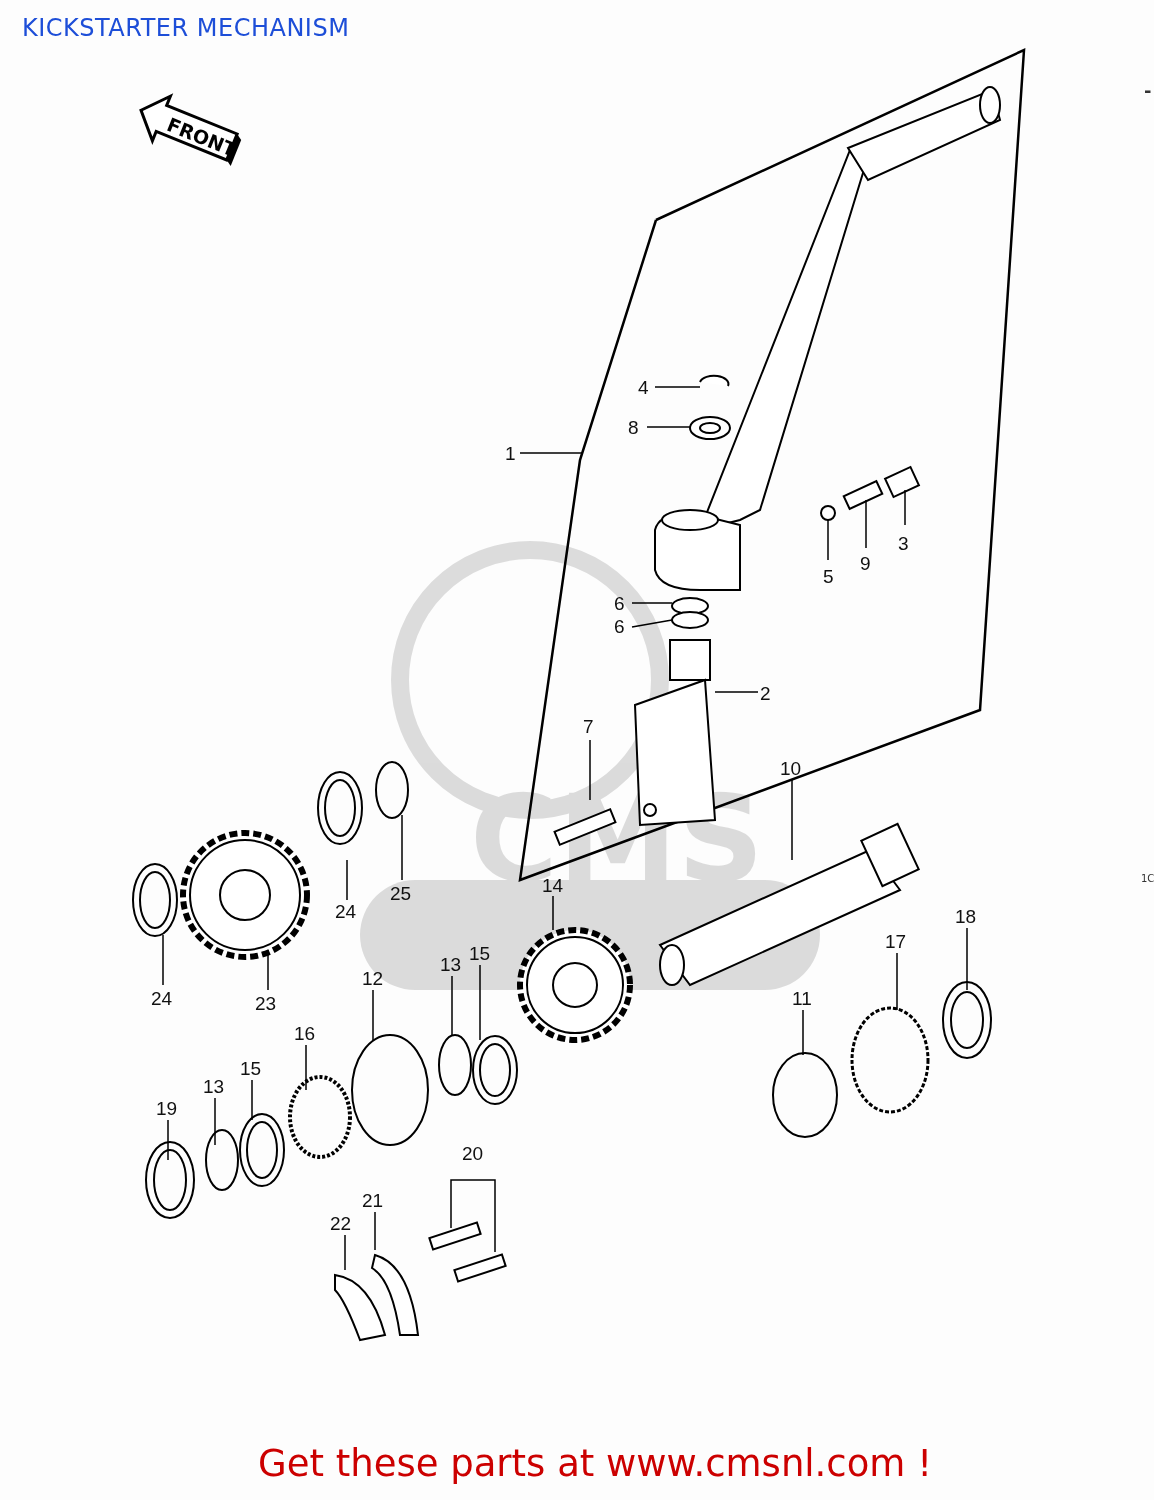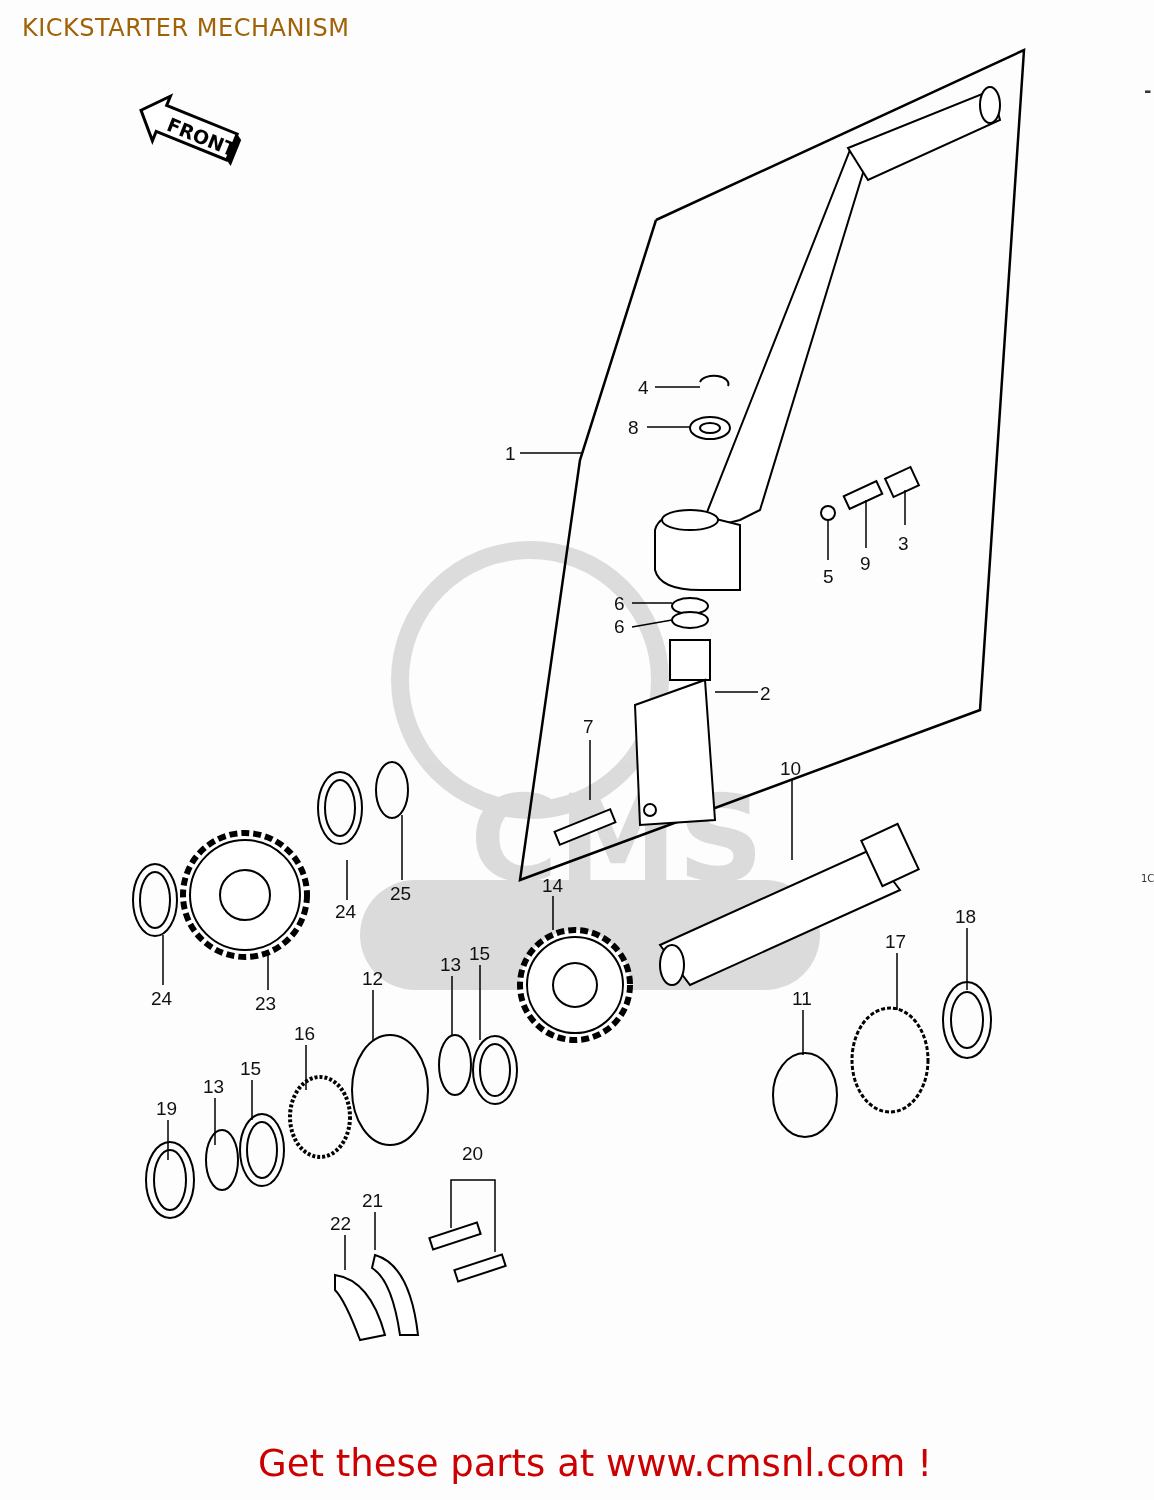--- a/index.html
+++ b/index.html
@@ -1,17 +1,17 @@
 <!DOCTYPE html>
 <html><head>
 <meta charset="utf-8">
 <style>
   html, body { margin: 0; padding: 0; background: #fdfdfd; }
   body { width: 1154px; height: 1500px; position: relative; overflow: hidden; font-family: "DejaVu Sans", sans-serif; }
-  .title { position: absolute; left: 22px; top: 14px; font-size: 24px; color: #a16207; letter-spacing: 0.5px; font-family: "DejaVu Sans", sans-serif; }
+  .title { position: absolute; left: 22px; top: 14px; font-size: 24px; color: #1d4ed8; letter-spacing: 0.5px; font-family: "DejaVu Sans", sans-serif; }
   svg.diagram { position: absolute; left: 0; top: 0; }
   .lbl { font-family: "Liberation Sans", sans-serif; font-size: 19px; fill: #111; }
   .footer { position: absolute; left: 0; width: 1122px; top: 1442px; text-align: center; font-size: 37px; color: #cc0000; font-family: "DejaVu Sans", sans-serif; padding-left: 34px; }
   .footer a { color: #cc0000; text-decoration: none; }
   .edge-mark { position: absolute; font-family: "DejaVu Sans", sans-serif; color: #333; }
 </style>
 </head>
 <body>
 
 <div class="title">KICKSTARTER MECHANISM</div>

